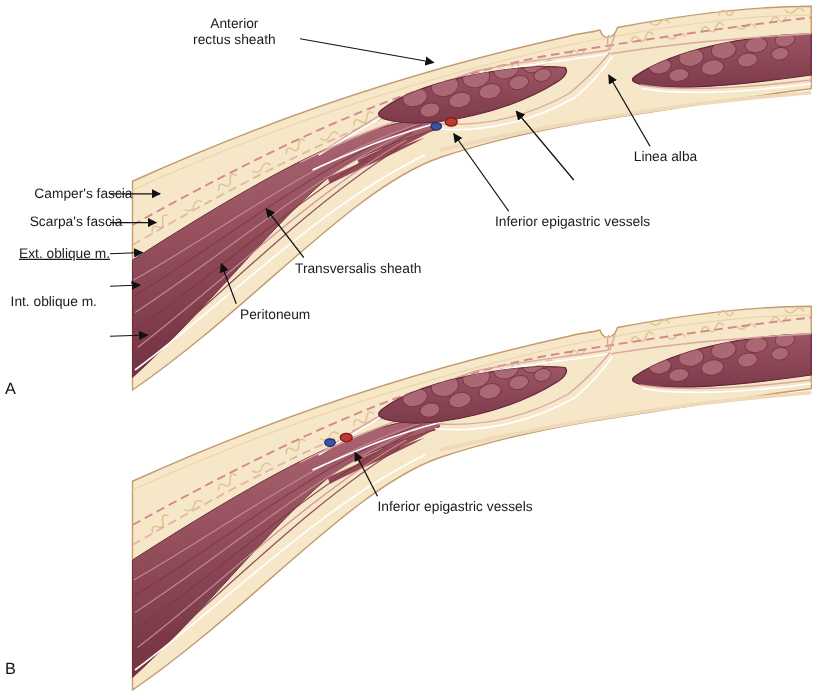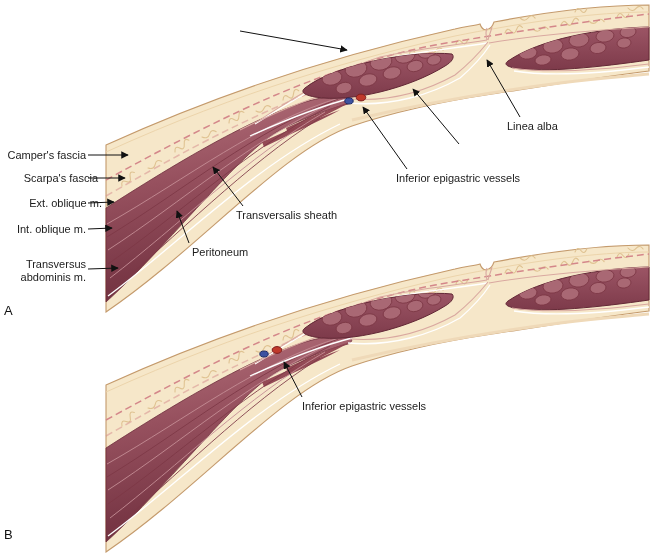--- a/index.html
+++ b/index.html
@@ -175,30 +175,30 @@
     <line class="arrow" x1="88" y1="178" x2="125" y2="178"></line>
     <line class="arrow" x1="88" y1="203" x2="114" y2="202"></line>
     <line class="arrow" x1="88" y1="229" x2="112" y2="228"></line>
     <line class="arrow" x1="88" y1="269" x2="118" y2="268"></line>
     <line class="arrow" x1="243" y1="206" x2="213" y2="167"></line>
     <line class="arrow" x1="189" y1="243" x2="177" y2="211"></line>
     <line class="arrow" x1="302" y1="397" x2="284" y2="362"></line>
   </g>
 </svg>
 
+<div class="lbl center" style="left:140px;top:13px;width:95px;">
+  <span>Anterior</span><br>
+  <span>rectus sheath</span>
+</div>
 <div class="lbl" style="left:507px;top:120px;text-align:center;">Linea alba</div>
 <div class="lbl" style="left:396px;top:172px;">Inferior epigastric vessels</div>
-<div class="lbl right" style="left:0;top:149px;width:86px;">Camper's fascia</div>
+<div class="lbl right" style="left:0;top:149px;width:86px;padding-left:20px;">Camper's fascia</div>
 <div class="lbl right" style="left:12px;top:172px;width:86px;">Scarpa's fascia</div>
-<div class="lbl right" style="left:16px;top:197px;width:86px;">Ext. oblique m.</div>
-<div class="lbl right" style="left:0;top:223px;width:86px;">Int. oblique m.</div>
-<div class="lbl right" style="left:0;top:258px;width:86px;">
-  <span>Transversus</span><br>
-  <span>abdominis m.</span>
-</div>
+<div class="lbl right" style="left:2px;top:197px;width:86px;text-decoration:underline;">Ext. oblique m.</div>
+<div class="lbl right" style="left:0;top:236px;width:86px;text-align:center;">Int. oblique m.</div>
 <div class="lbl" style="left:236px;top:209px;">Transversalis sheath</div>
 <div class="lbl" style="left:192px;top:246px;">Peritoneum</div>
 <div class="panel-letter" style="left:4px;top:303px;">A</div>
 
 <div class="lbl" style="left:302px;top:400px;">Inferior epigastric vessels</div>
 <div class="panel-letter" style="left:4px;top:527px;">B</div>
 
 </div>
 
 </body></html>

